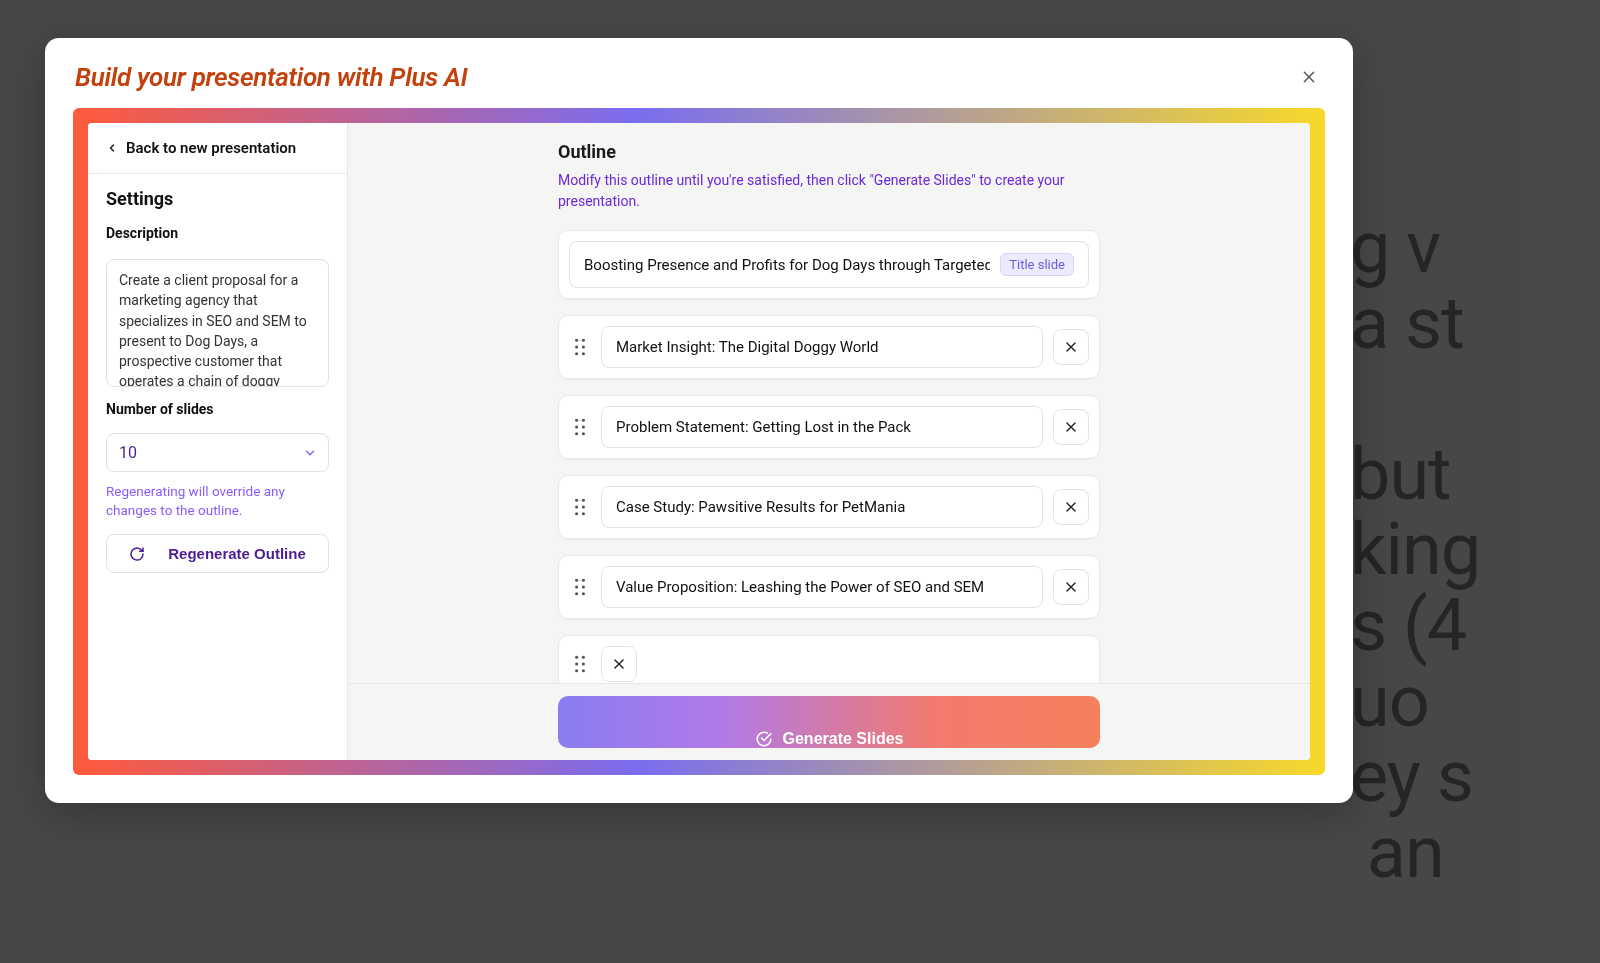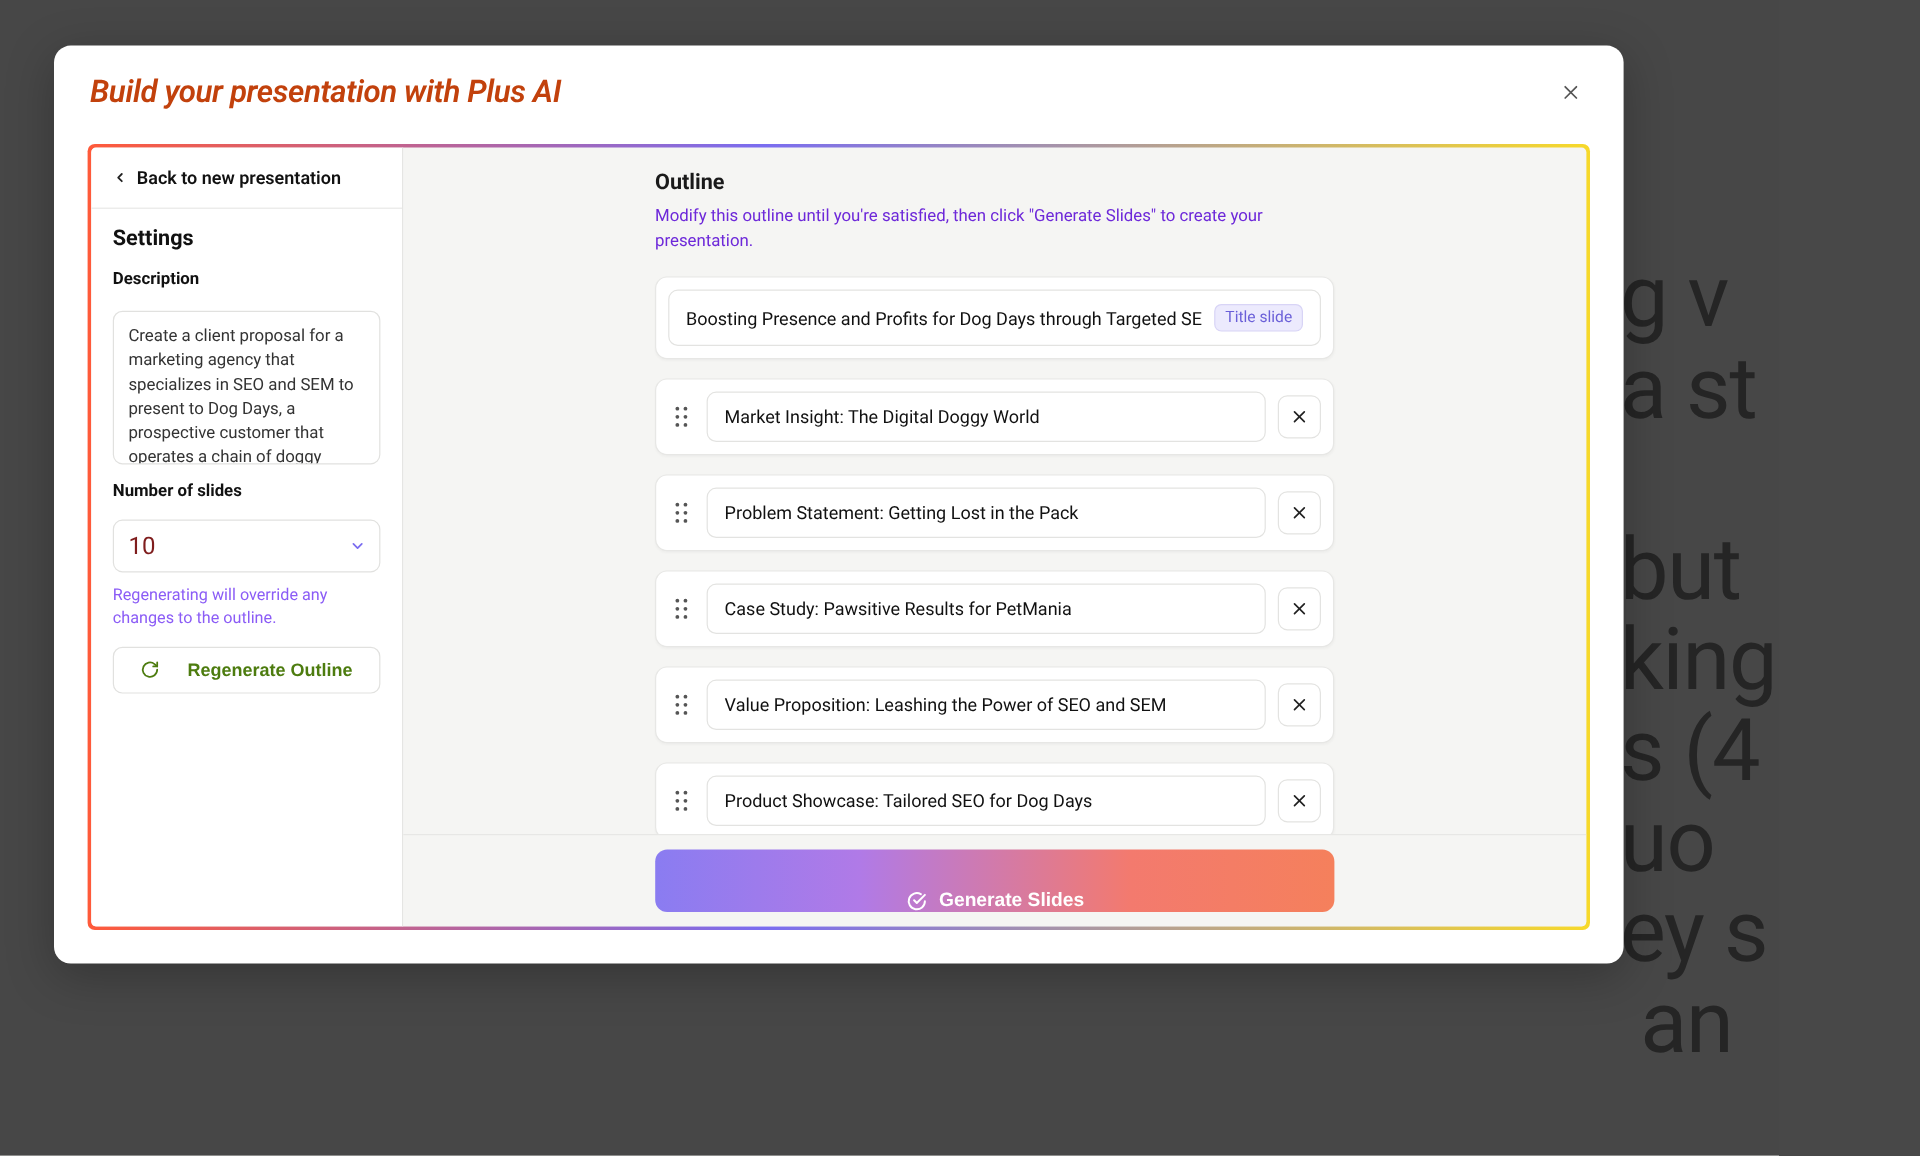--- a/index.html
+++ b/index.html
@@ -58,24 +58,24 @@
   }
   .close-btn {
     width: 28px; height: 28px;
     display: flex; align-items: center; justify-content: center;
     color: #555;
     cursor: pointer;
     border-radius: 4px;
   }
 
   .gradient-frame {
-    margin: 16px 28px 28px 28px;
+    margin: 4px 28px 28px 28px;
     flex: 1;
     border-radius: 6px;
-    padding: 3px;
+    padding: 15px;
     background: linear-gradient(90deg, #ff5a3a 0%, #7a6df0 45%, #f7d92a 100%);
     display: flex;
     overflow: hidden;
   }
   .inner {
     flex: 1;
     background: #f5f5f3;
     border-radius: 4px;
     display: flex;
     overflow: hidden;
@@ -135,22 +135,22 @@
     width: 100%;
   }
   .select-wrap {
     position: relative;
   }
   .select {
     width: 100%;
     border: 1px solid #e1e1df;
     border-radius: 8px;
     padding: 9px 12px;
-    font-size: 20px;
-    color: #7f1d1d;
+    font-size: 16px;
+    color: #4c1d95;
     background: #fff;
     appearance: none;
     cursor: pointer;
   }
   .select-wrap .chev {
     position: absolute;
     right: 12px; top: 50%;
     transform: translateY(-50%);
     color: #7b6df0;
     pointer-events: none;
@@ -161,23 +161,23 @@
     line-height: 1.4;
     margin-top: -4px;
   }
   .regen-btn {
     border: 1px solid #e1e1df;
     background: #fff;
     border-radius: 8px;
     padding: 10px 12px;
     font-size: 15px;
     font-weight: 600;
-    color: #4d7c0f;
-    display: flex;
-    align-items: flex-start;
+    color: #4c1d95;
+    display: flex;
+    align-items: flex-end;
     justify-content: center;
     gap: 23px;
     cursor: pointer;
   }
   .regen-btn svg { width: 16px; height: 16px; }
 
   
   .main {
     flex: 1;
     display: flex;
@@ -478,23 +478,20 @@
             <div class="drag">
               <svg width="14" height="18" viewBox="0 0 10 16" fill="currentColor">
                   <circle cx="2" cy="2" r="1.4"></circle>
                   <circle cx="8" cy="2" r="1.4"></circle>
                   <circle cx="2" cy="8" r="1.4"></circle>
                   <circle cx="8" cy="8" r="1.4"></circle>
                   <circle cx="2" cy="14" r="1.4"></circle>
                   <circle cx="8" cy="14" r="1.4"></circle>
                 </svg>
             </div>
-            <div class="slide-input">
-              <input class="slide-input-el" value="Product Showcase: Tailored SEO for Dog Days" style="">
-            </div>
             <button class="del-btn">
               <svg viewBox="0 0 24 24" fill="none" stroke="currentColor" stroke-width="2.4" stroke-linecap="round">
                   <line x1="5" y1="5" x2="19" y2="19"></line>
                   <line x1="19" y1="5" x2="5" y2="19"></line>
                 </svg>
             </button>
           </div>
 
         </div>
 

